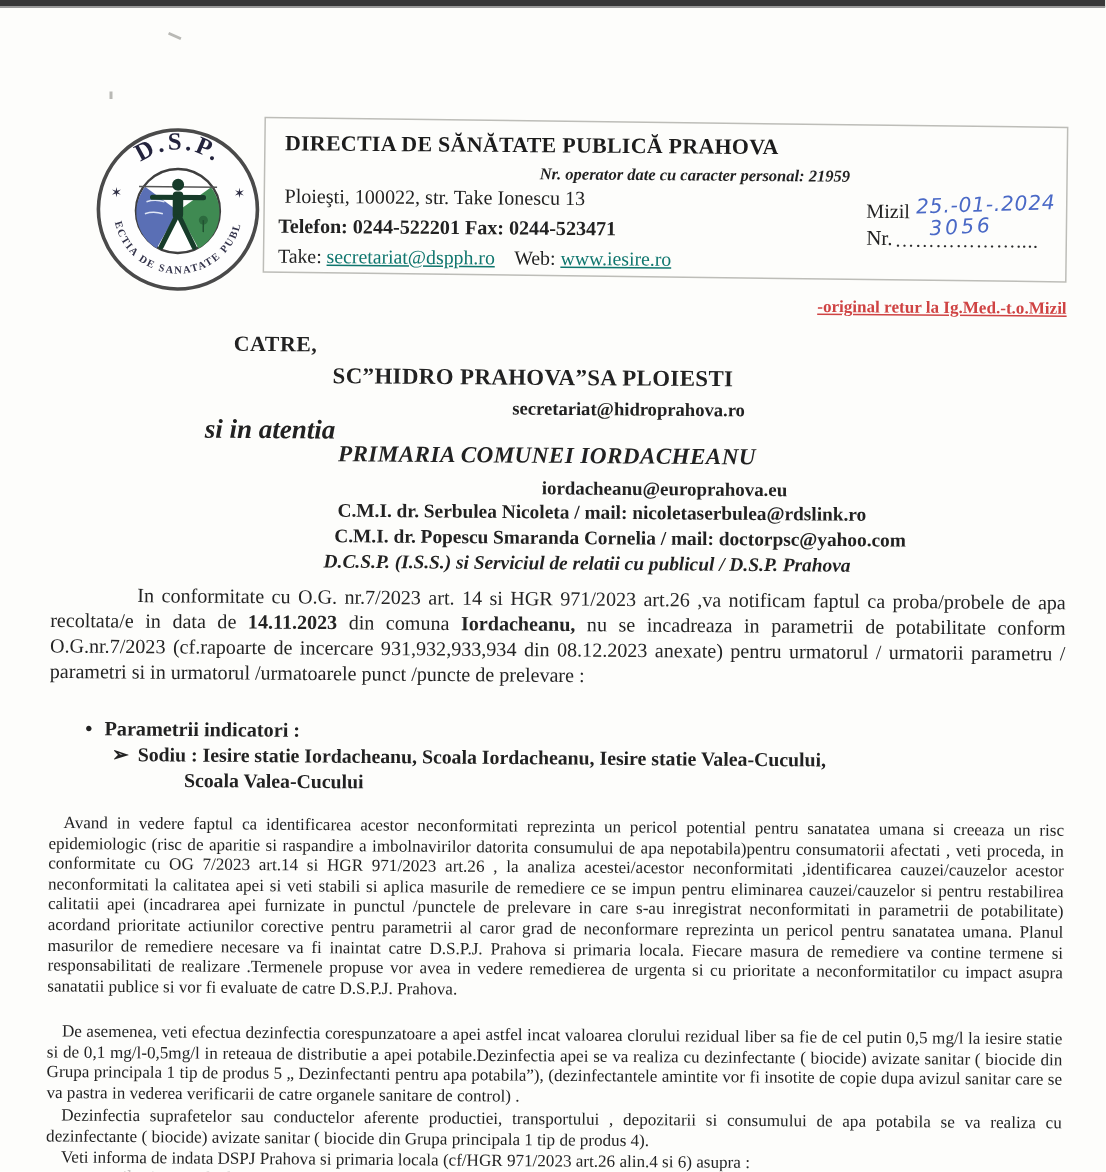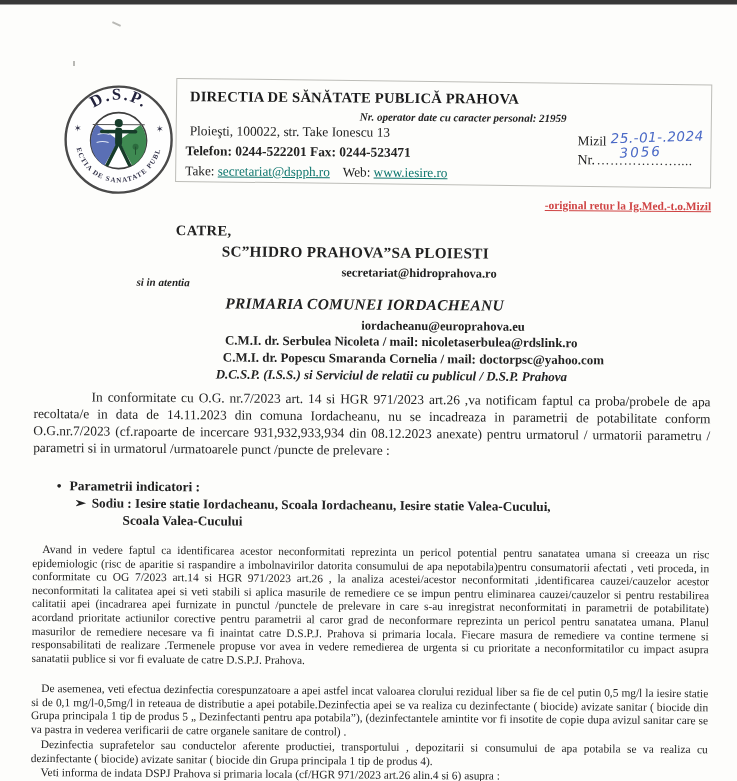--- a/index.html
+++ b/index.html
@@ -2,21 +2,21 @@
 <html><head>
 <meta charset="utf-8">
 <style>
   html,body{margin:0;padding:0;}
   body{width:737px;height:781px;overflow:hidden;background:#ffffff;}
   .page{position:relative;width:737px;height:781px;background:#fdfdfb;
         font-family:"Liberation Serif",serif;color:#222;overflow:hidden;}
   .topbar{position:absolute;left:0;top:0;width:737px;height:4px;background:#383838;border-bottom:1px solid #9a9a9a;}
   .sheet{position:absolute;left:0;top:0;width:737px;height:781px;transform:rotate(.45deg);transform-origin:40px 90px;}
   .abs{position:absolute;white-space:nowrap;}
-  .b{font-weight:normal;}
+  .b{font-weight:bold;}
   .speck{position:absolute;background:#b9b9b5;}
 
   
   .hdr-box{position:absolute;left:176px;top:78px;width:534px;height:102px;border:1px solid #bdbdb8;transform:rotate(.25deg);}
   .org-name{left:190px;top:87px;font-size:14.6px;font-weight:bold;letter-spacing:.2px;color:#1c1c1c;}
   .operator{left:360px;top:108px;font-size:11px;font-weight:bold;font-style:italic;}
   .address{left:190px;top:122px;font-size:13.4px;}
   .phone{left:186px;top:142px;font-size:13.4px;font-weight:bold;}
   .mailrow{left:186px;top:162px;font-size:13.2px;}
   .link{color:#0f766e;text-decoration:underline;}
@@ -25,24 +25,24 @@
               font-style:italic;letter-spacing:.5px;transform:rotate(-2.2deg);}
   .nr-label{left:578px;top:148px;font-size:14px;}
   .nr-dots{left:597px;top:148px;font-size:13px;letter-spacing:.5px;color:#2a2a2a;}
   .nr-value{left:620px;top:139px;font-size:13.5px;color:#4a69c6;font-family:"DejaVu Sans",sans-serif;
             font-style:italic;letter-spacing:2px;transform:rotate(-3.5deg);}
 
   .red-note{left:430px;top:195px;width:282px;text-align:right;font-size:11.4px;font-weight:bold;
             color:#cf4343;text-decoration:underline;text-decoration-color:#cf4343;}
 
   
-  .catre{left:157px;top:221px;font-size:14.5px;font-weight:bold;letter-spacing:.4px;margin-left:20px;}
+  .catre{left:157px;top:221px;font-size:14.5px;font-weight:bold;letter-spacing:.4px;}
   .company{left:223px;top:241px;font-size:15.2px;font-weight:bold;letter-spacing:.3px;}
   .company-email{left:343px;top:263px;font-size:12.4px;font-weight:bold;}
-  .attention{left:138px;top:275px;font-size:11px;font-weight:bold;font-style:italic;}
+  .attention{left:138px;top:275px;font-size:18px;font-weight:bold;font-style:italic;}
   .primaria{left:227px;top:293px;font-size:15.4px;font-weight:bold;font-style:italic;letter-spacing:.3px;}
   .primaria-email{left:363px;top:316px;font-size:12.6px;font-weight:bold;}
   .cmi1{left:227px;top:332px;font-size:12.9px;font-weight:bold;}
   .cmi2{left:225px;top:349px;font-size:12.9px;font-weight:bold;}
   .dcsp{left:218px;top:366px;font-size:12.9px;font-weight:bold;font-style:italic;}
 
   
   .par{position:absolute;left:36px;width:677px;text-align:justify;color:#242424;white-space:normal;}
   .p1{top:388px;font-size:13.4px;line-height:17px;text-indent:58px;}
   .bl1{left:60px;top:478px;font-size:13.5px;font-weight:bold;}

